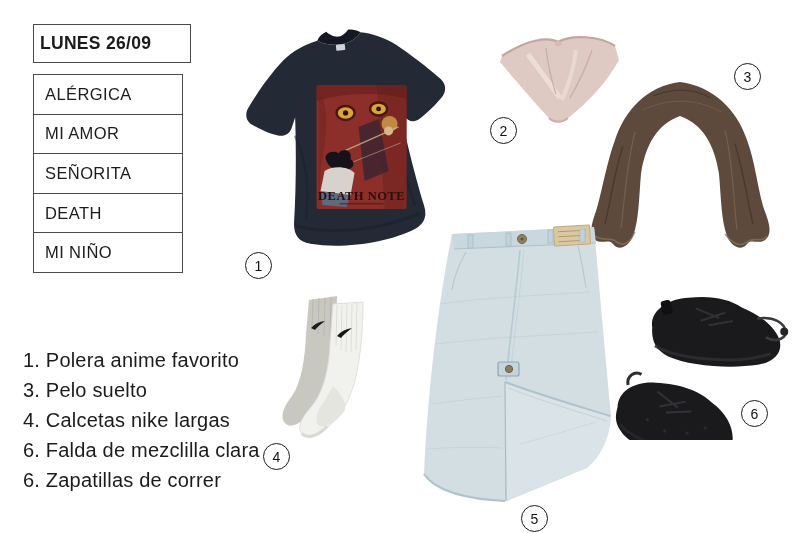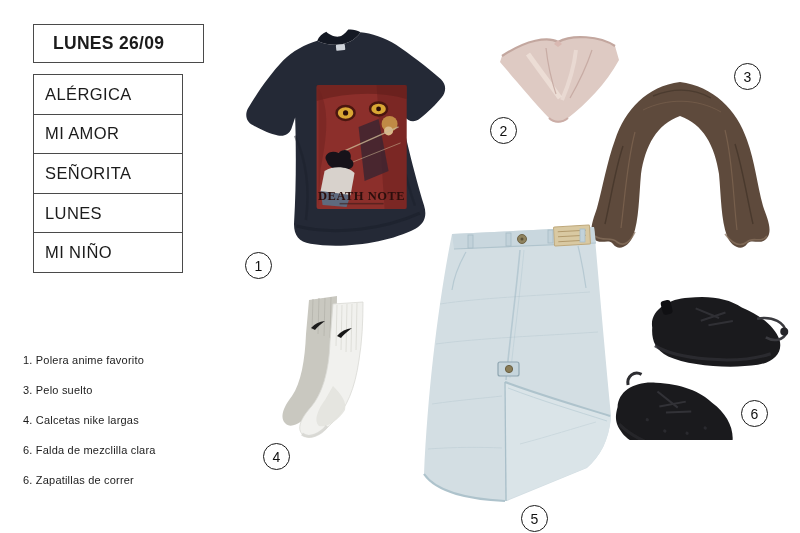--- a/index.html
+++ b/index.html
@@ -17,34 +17,34 @@
   }
   html,body{margin:0;padding:0;}
   body{font-family:"Liberation Sans", sans-serif; background:#e8e8e8;}
   .canvas{
     position:relative; width:800px; height:533px; background:var(--bg);
     overflow:hidden; color:var(--text); margin:0 auto;
   }
   .date-box{
     position:absolute; left:33px; top:24px; width:150px; height:37px;
     border:1px solid var(--box-border); background:#fff;
-    display:flex; align-items:center; padding-left:19px;
+    display:flex; align-items:center; padding-left:6px;
     font-size:17.5px; font-weight:700; letter-spacing:.3px;
   }
   .word-stack{ position:absolute; left:33px; top:74px; width:150px; }
   .word-box{
     height:38.6px; border:1px solid var(--box-border); background:#fff;
     margin-top:-1px; display:flex; align-items:center; padding-left:11px;
     font-size:16.5px; letter-spacing:.4px;text-align:right;
   }
   .word-box:first-child{ margin-top:0; }
   .legend{
     position:absolute; left:23px; top:352px; display:flex; flex-direction:column; gap:13px;
   }
-  .legend-item{ font-size:11px; line-height:17px; letter-spacing:.2px; }
+  .legend-item{ font-size:20px; line-height:17px; letter-spacing:.2px; }
   .figure{ position:absolute; }
   .badge{
     position:absolute; width:27px; height:27px; border-radius:50%;
     border:1.6px solid #1a1a1a; background:#fff; box-sizing:border-box;
     display:flex; align-items:center; justify-content:center;
     font-size:14px; color:#111;
   }
   
   .tee{ fill:var(--tshirt-navy, #242936); }
   .print{ fill:var(--print-red, #8c2f2b); }
@@ -68,21 +68,21 @@
     <div class="word-box">
         <span>ALÉRGICA</span>
       </div>
     <div class="word-box">
         <span>MI AMOR</span>
       </div>
     <div class="word-box">
         <span>SEÑORITA</span>
       </div>
     <div class="word-box">
-        <span>LUNES</span>
+        <span>DEATH</span>
       </div>
     <div class="word-box">
         <span>MI NIÑO</span>
       </div>
   </div>
 
   <div class="legend">
     <div class="legend-item">1. Polera anime favorito</div>
     <div class="legend-item">3. Pelo suelto</div>
     <div class="legend-item">4. Calcetas nike largas</div>

